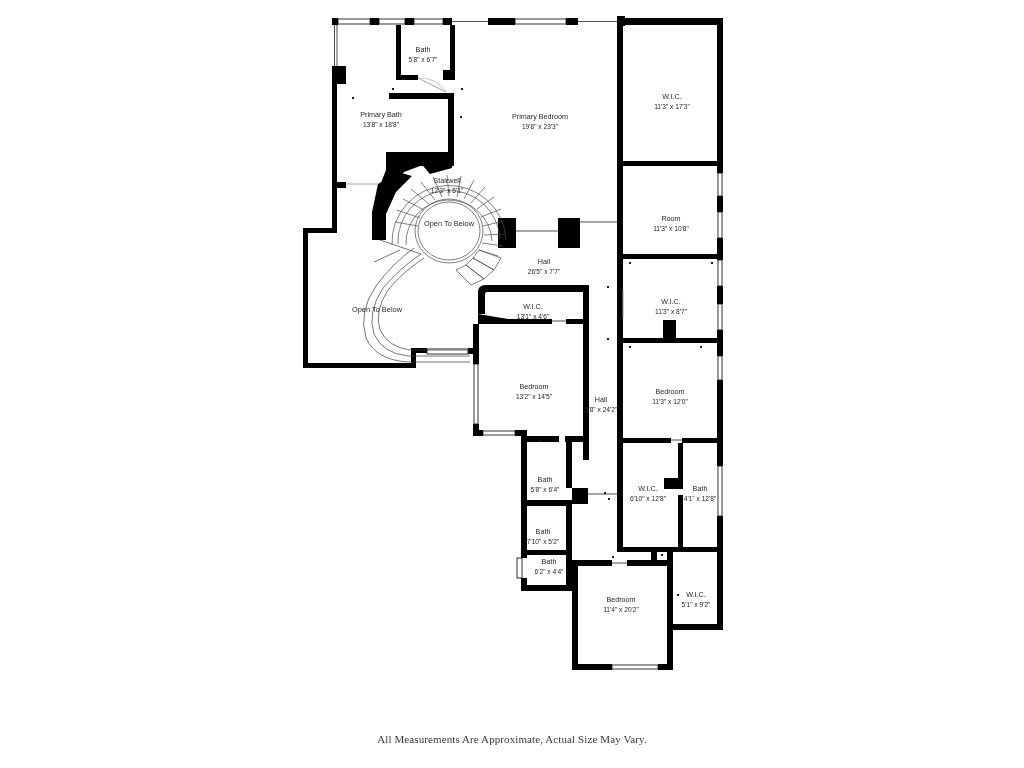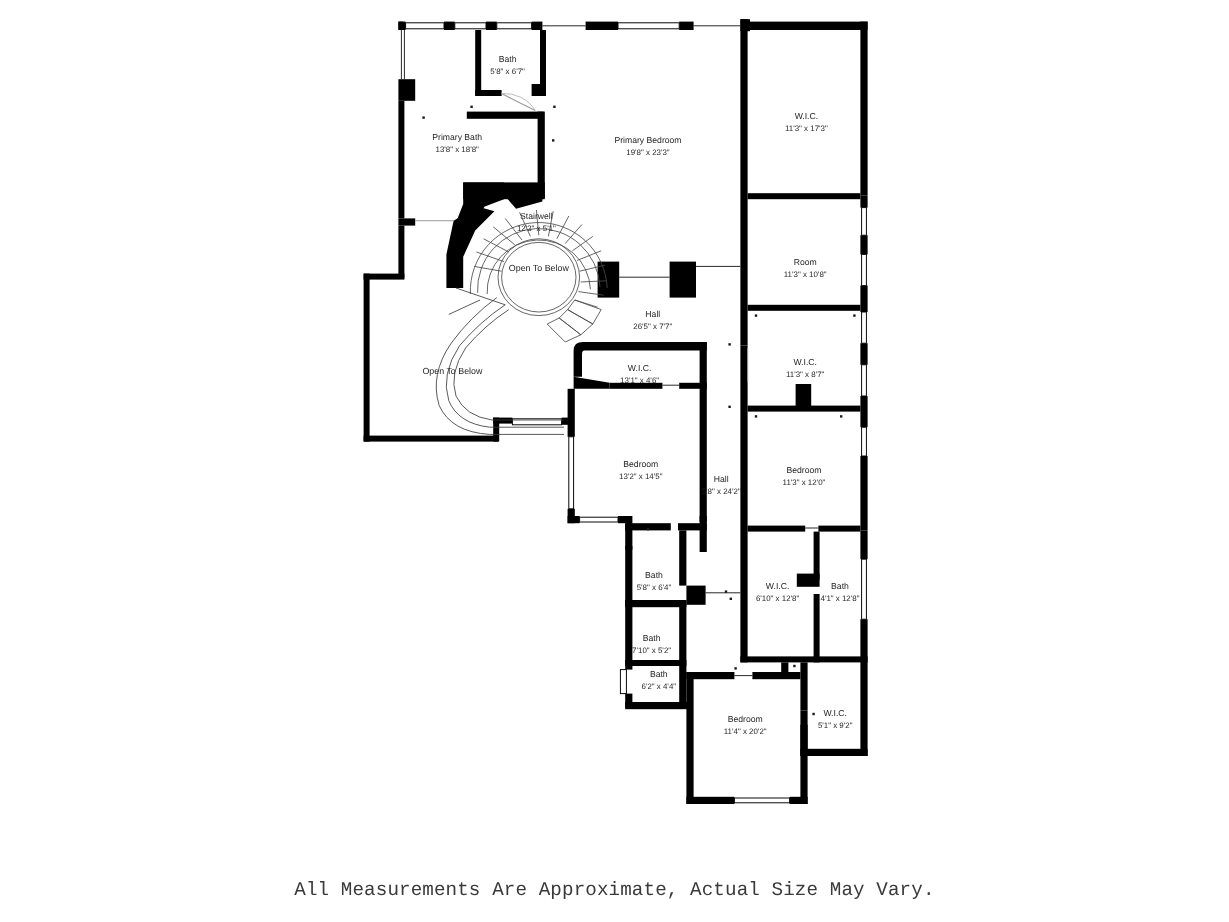--- a/index.html
+++ b/index.html
@@ -45,23 +45,23 @@
   .room-name { font-size: 7.2px; }
   .room-dim  { font-size: 6.6px; }
   .open-label { font-size: 7.4px; }
 
   .footer-note {
     position: absolute;
     left: 0;
     top: 733px;
     width: 1024px;
     text-align: center;
-    font-size: 16px;
+    font-size: 11px;
     color: #3a3a3a;
-    font-family: Liberation Mono, monospace;
+    font-family: Liberation Serif, serif;
     letter-spacing: 0.1px;
   }
 </style>
 </head>
 <body>
 
 <div id="plan-root">
 
   <svg id="floorplan" viewBox="0 0 1024 768">
 

